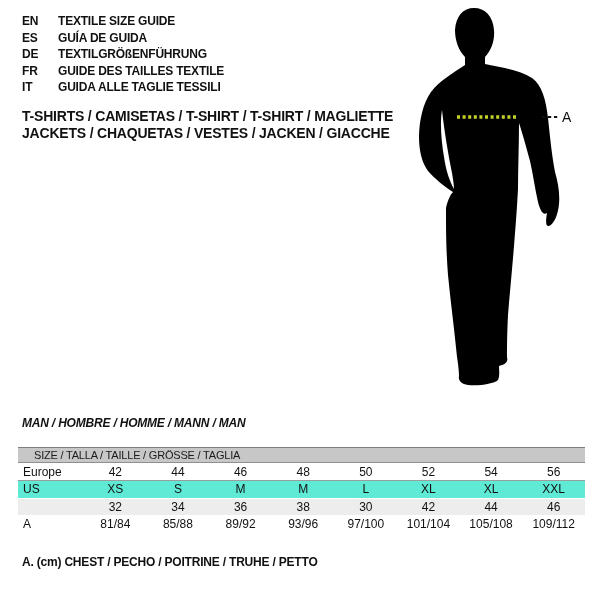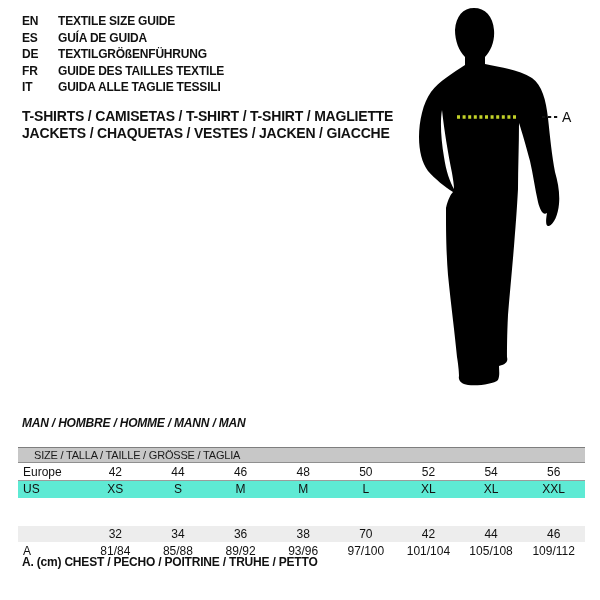--- a/index.html
+++ b/index.html
@@ -30,21 +30,21 @@
   
   .size-table { left:18px; top:447px; width:567px; border-top:1px solid #7e7e7e; }
   .thead {
     background:#c7c7c7; height:15px; line-height:15px;
     font-size:11px; padding-left:16px; letter-spacing:-0.2px;
     border-bottom:1px solid #8f8f8f; color:#1a1a1a;
   }
   .trow { display:flex; height:17px; line-height:17px; font-size:12px; }
   .trow:nth-child(1) { height:18px; line-height:18px; border-bottom:1px solid #9c9c9c; }
   .trow:nth-child(2) { background:#5eead4; }
-  .trow:nth-child(3) { background:#ededed; border-top:1px solid #ffffff;margin-top:27px; }
+  .trow:nth-child(3) { background:#ededed; border-top:1px solid #ffffff; }
   .trow:nth-child(4) { height:18px; line-height:18px; }
   .tlabel { width:66px; text-align:left; padding-left:5px; }
   .tcell { flex:1; text-align:center; }
 
   
   .footnote { left:22px; top:555px; font-weight:bold; font-size:12px; letter-spacing:-0.2px; }
 </style>
 </head>
 <body>
 
@@ -150,21 +150,21 @@
         <div class="tcell">XL</div>
         <div class="tcell">XL</div>
         <div class="tcell">XXL</div>
       </div>
       <div class="trow">
         <div class="tlabel"></div>
         <div class="tcell">32</div>
         <div class="tcell">34</div>
         <div class="tcell">36</div>
         <div class="tcell">38</div>
-        <div class="tcell">70</div>
+        <div class="tcell">30</div>
         <div class="tcell">42</div>
         <div class="tcell">44</div>
         <div class="tcell">46</div>
       </div>
       <div class="trow">
         <div class="tlabel">A</div>
         <div class="tcell">81/84</div>
         <div class="tcell">85/88</div>
         <div class="tcell">89/92</div>
         <div class="tcell">93/96</div>

